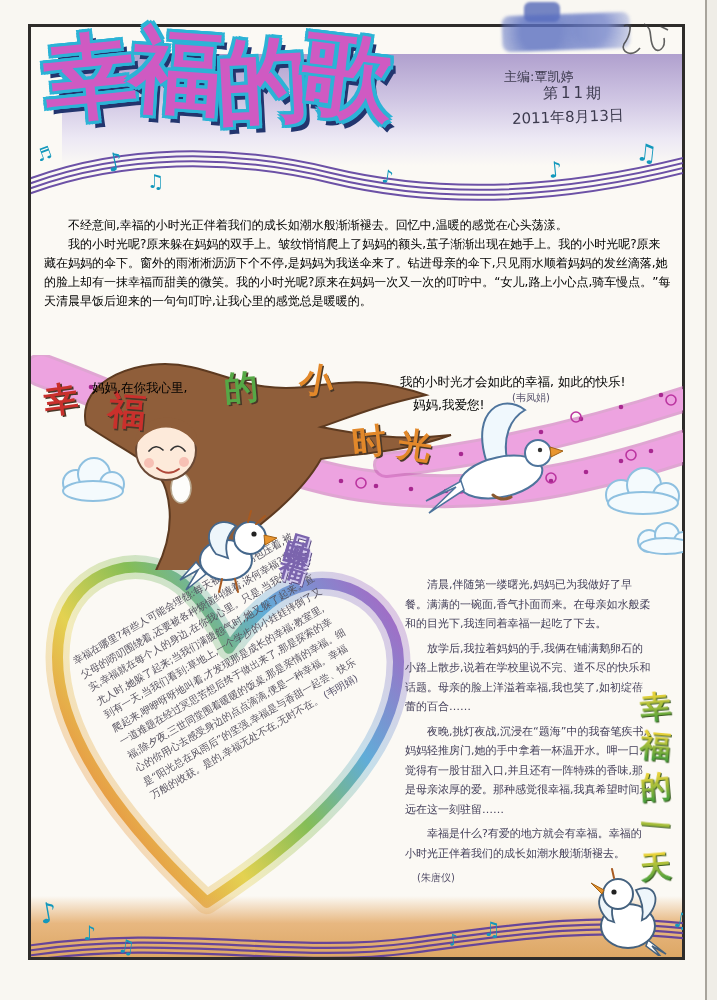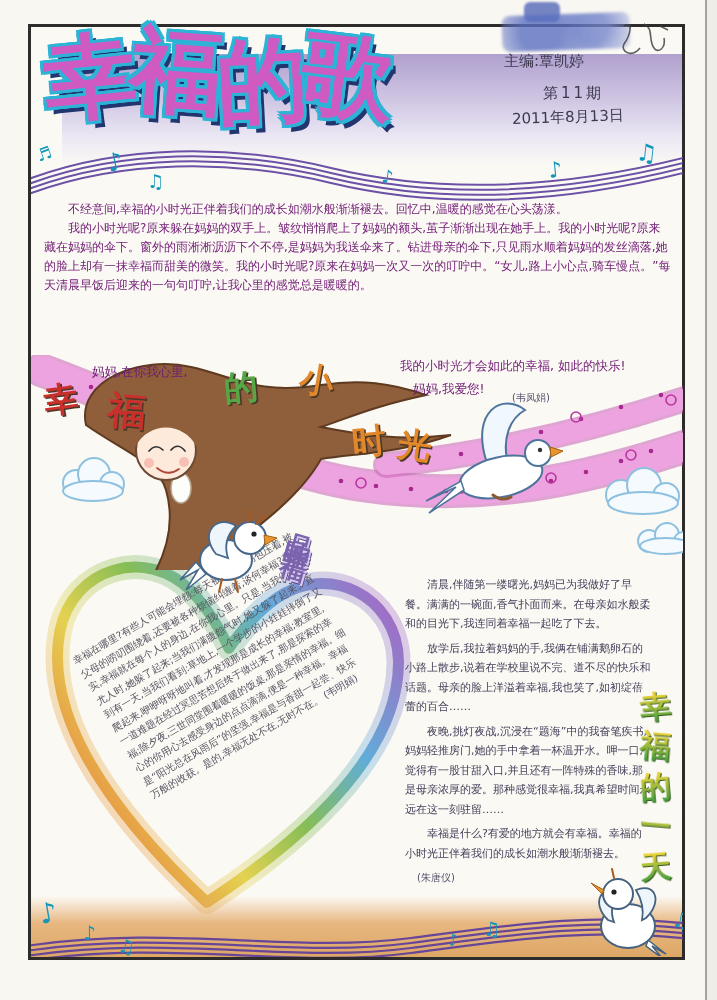--- a/index.html
+++ b/index.html
@@ -20,26 +20,26 @@
   .masthead .ch:nth-child(2){transform:rotate(4deg) translateY(-6px);}
   .masthead .ch:nth-child(3){transform:rotate(-3deg) translateY(4px);}
   .masthead .ch:nth-child(4){transform:rotate(7deg) translateY(-2px);}
   .stamp{position:absolute;left:502px;top:14px;width:128px;height:36px;border-radius:8px;
       background:radial-gradient(circle at 30% 50%,#5a6fc0 0 22%,rgba(90,111,192,.35) 55%,rgba(90,111,192,0) 75%),
                  radial-gradient(circle at 70% 40%,#7787cc 0 18%,rgba(90,111,192,0) 60%);
       filter:blur(1.5px);opacity:.8;transform:rotate(-2deg);}
   .stamp-top{position:absolute;left:524px;top:2px;width:36px;height:20px;border-radius:6px;
       background:#4a5fb4;filter:blur(1px);opacity:.75;}
   .meta{position:absolute;color:#3c3a4e;white-space:nowrap;}
-  .meta.editor{left:504px;top:52px;font-size:15px;}
+  .meta.editor{left:504px;top:68px;font-size:13px;}
   .meta.issue{left:543px;top:84px;font-size:15px;letter-spacing:3px;text-align:right;}
   .meta.date{left:512px;top:108px;font-size:15px;transform:rotate(-2deg);}
   .scribble{position:absolute;left:614px;top:18px;}
   
-  .hand{color:#701a75;}
+  .hand{color:#000000;margin-top:16px;}
   .article1{position:absolute;left:44px;top:200px;width:628px;font-size:12px;line-height:19px;}
   .article1 p{margin:0;text-indent:2em;}
   .pos{position:absolute;white-space:nowrap;font-size:12.5px;z-index:6;}
   .author{font-size:10px;color:#55506a;}
   
   .schar{position:absolute;font-weight:bold;font-size:34px;line-height:1;z-index:5;
          text-shadow:1.5px 1.5px 0 #4a3828;}
   
   .illus{position:absolute;pointer-events:none;}
   

